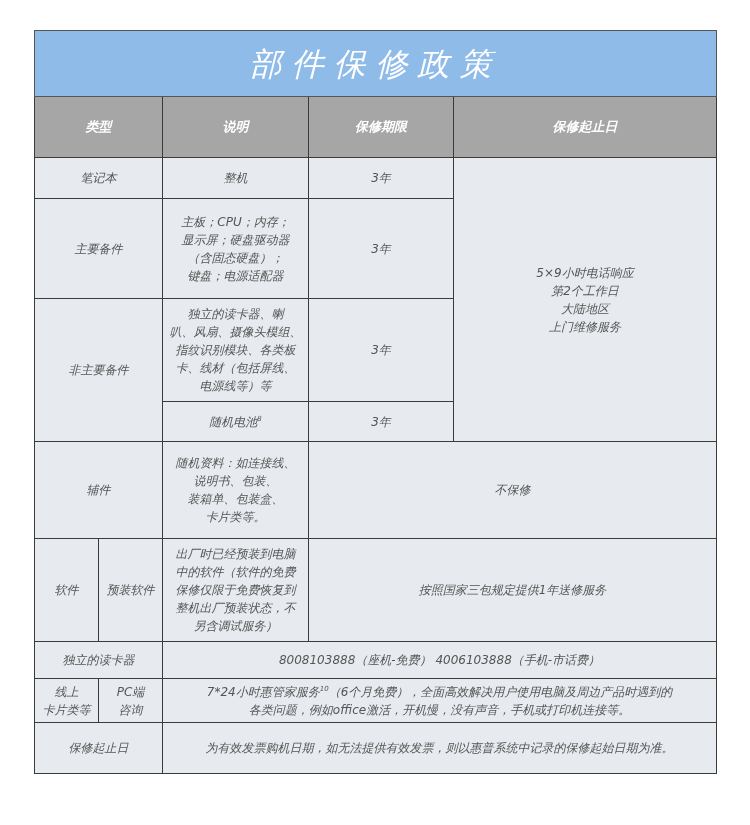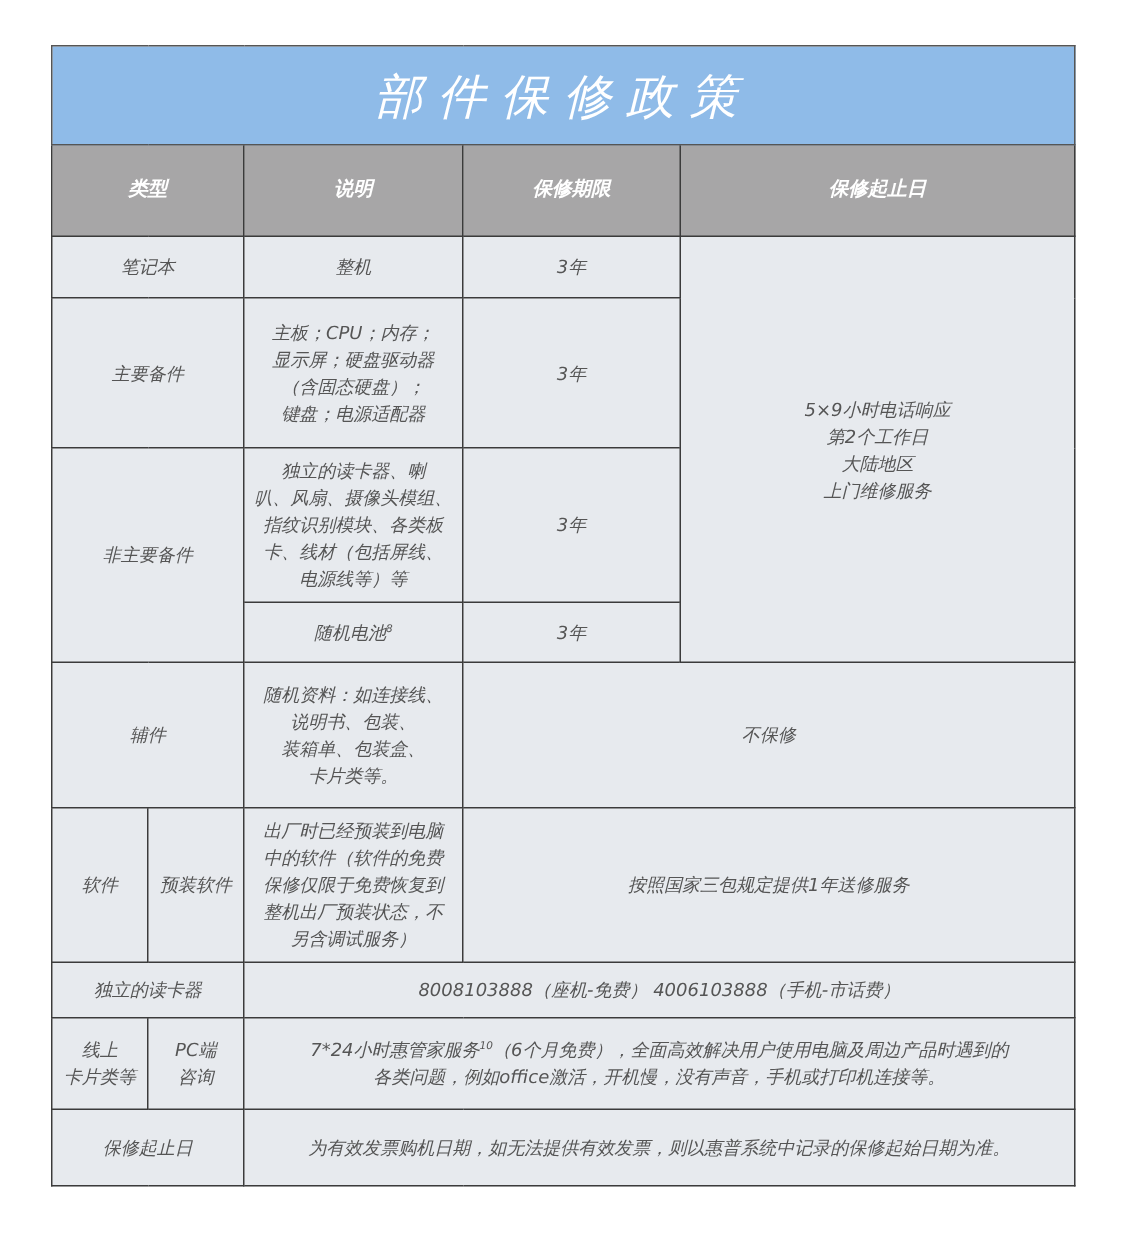--- a/index.html
+++ b/index.html
@@ -94,21 +94,21 @@
       <div>保修仅限于免费恢复到</div>
       <div>整机出厂预装状态，不</div>
       <div>另含调试服务）</div>
     </td>
     <td colspan="2">按照国家三包规定提供1年送修服务</td>
   </tr>
   <tr style="height:37px">
     <td colspan="2">独立的读卡器</td>
     <td colspan="3">8008103888（座机-免费） 4006103888（手机-市话费）</td>
   </tr>
-  <tr style="height:61px">
+  <tr style="height:44px">
     <td>
       <div>线上</div>
       <div>卡片类等</div>
     </td>
     <td>
       <div>PC端</div>
       <div>咨询</div>
     </td>
     <td colspan="3">
       <div><span>7*24小时惠管家服务</span><sup>10</sup><span>（6个月免费），全面高效解决用户使用电脑及周边产品时遇到的</span></div>

